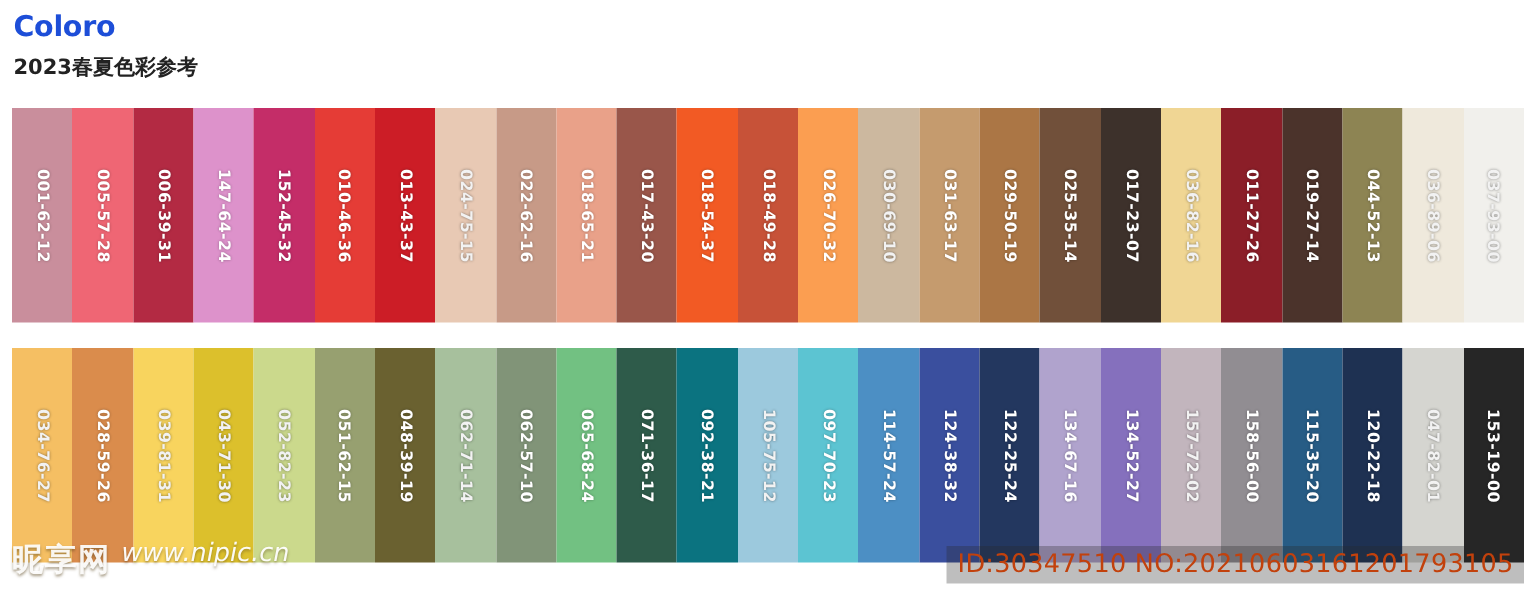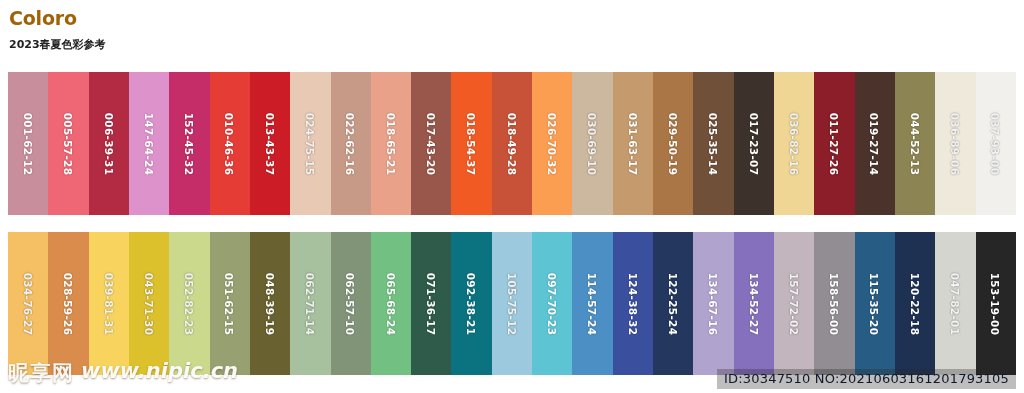--- a/index.html
+++ b/index.html
@@ -22,28 +22,28 @@
   }
   .header {
     position: absolute;
     left: 9px;
     top: 7px;
     width: 500px;
   }
   .brand-title {
     font-size: 19px;
     font-weight: bold;
-    color: #a16207;
+    color: #1d4ed8;
     letter-spacing: -0.2px;
     line-height: 22px;
     margin: 0;
     font-family: "DejaVu Sans", "Liberation Sans", sans-serif;
   }
   .brand-subtitle {
-    font-size: 11px;
+    font-size: 14px;
     font-weight: bold;
     color: #222222;
     line-height: 14px;
     margin: 9px 0 11px 0;
     font-family: "DejaVu Sans", "Liberation Sans", sans-serif;
   }
   .palette-row {
     position: absolute;
     left: 8px;
     display: flex;
@@ -87,33 +87,33 @@
   }
   .watermark-cn {
     font-size: 21px;
     font-weight: bold;
     color: rgba(255,255,255,0.92);
     text-shadow: 0 1px 2px rgba(90,70,30,0.55);
     font-family: "DejaVu Sans", "Liberation Sans", sans-serif;
     letter-spacing: 1px;
   }
   .watermark-url {
-    font-size: 21px;
+    font-size: 17px;
     font-style: italic;
-    font-weight: bold;
+    font-weight: normal;
     color: rgba(255,255,255,0.95);
     text-shadow: 0 1px 2px rgba(90,70,30,0.5);
     font-family: "DejaVu Sans", "Liberation Sans", sans-serif;
   }
   .footer-id {
     position: absolute;
     right: 8px;
     bottom: 4px;
-    font-size: 13px;
-    color: #0f172a;
+    font-size: 17px;
+    color: #c2410c;
     background: rgba(40,40,40,0.30);
     padding: 2px 7px 3px 7px;
     font-family: "DejaVu Sans", "Liberation Sans", sans-serif;
     letter-spacing: 0.2px;
     pointer-events: none;
   }
 </style>
 </head>
 <body>
 

